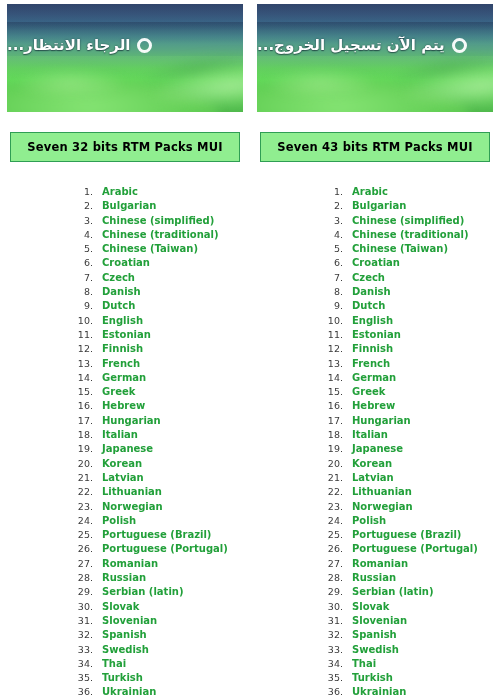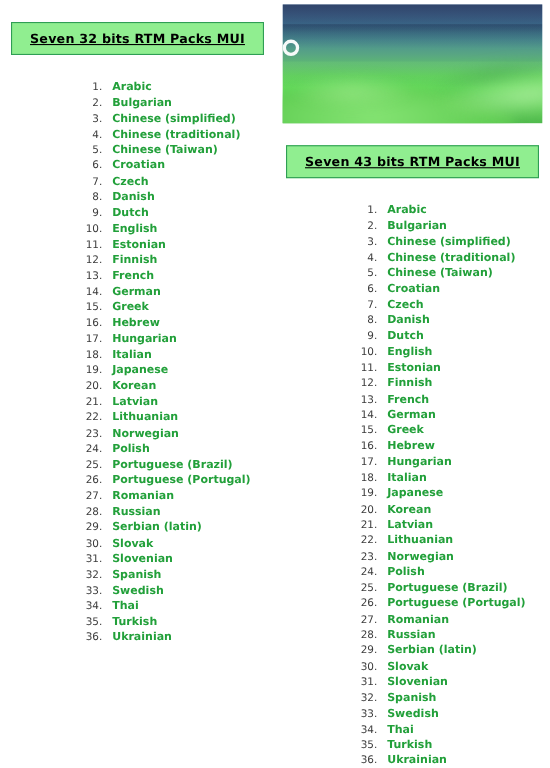--- a/index.html
+++ b/index.html
@@ -136,21 +136,20 @@
     font-weight: bold;
     white-space: nowrap;
     text-shadow: 0 0 2px rgba(20,40,60,0.65), 0 1px 1px rgba(10,30,40,0.5);
     letter-spacing: 0px;
   }
 
   
   .title-wrap {
     padding: 20px 10px 12px 10px;
     box-sizing: border-box;
-    text-decoration: underline;
   }
   .title-box {
     border: 1px solid #2f9e54;
     background: #90ee90;
     height: 30px;
     display: flex;
     align-items: center;
     justify-content: center;
     box-sizing: border-box;
   }
@@ -192,20 +191,35 @@
   }
 </style>
 </head>
 <body>
 
 <div class="page">
   <div class="columns">
 
     <div class="column">
 
+      <div class="thumb-wrap">
+        <div class="thumb">
+          <div class="band band-a"></div>
+          <div class="band band-b"></div>
+          <div class="band band-c"></div>
+          <div class="hill hill-1"></div>
+          <div class="hill hill-4"></div>
+          <div class="hill hill-2"></div>
+          <div class="hill hill-3"></div>
+          <div class="statusline">
+            <div class="ring"></div>
+            <div class="status-text">الرجاء الانتظار...</div>
+          </div>
+        </div>
+      </div>
 
       <div class="title-wrap">
         <div class="title-box">
           <span class="title-text">Seven 32 bits RTM Packs MUI</span>
         </div>
       </div>
 
       <div class="list-wrap">
         <ol class="lang-list">
             <li><span class="lang-name">Arabic</span></li>
@@ -255,20 +269,21 @@
         <div class="thumb">
           <div class="band band-a"></div>
           <div class="band band-b"></div>
           <div class="band band-c"></div>
           <div class="hill hill-1"></div>
           <div class="hill hill-4"></div>
           <div class="hill hill-2"></div>
           <div class="hill hill-3"></div>
           <div class="statusline">
             <div class="ring"></div>
+            <div class="status-text">يتم الآن تسجيل الخروج...</div>
           </div>
         </div>
       </div>
 
       <div class="title-wrap">
         <div class="title-box">
           <span class="title-text">Seven 43 bits RTM Packs MUI</span>
         </div>
       </div>
 

